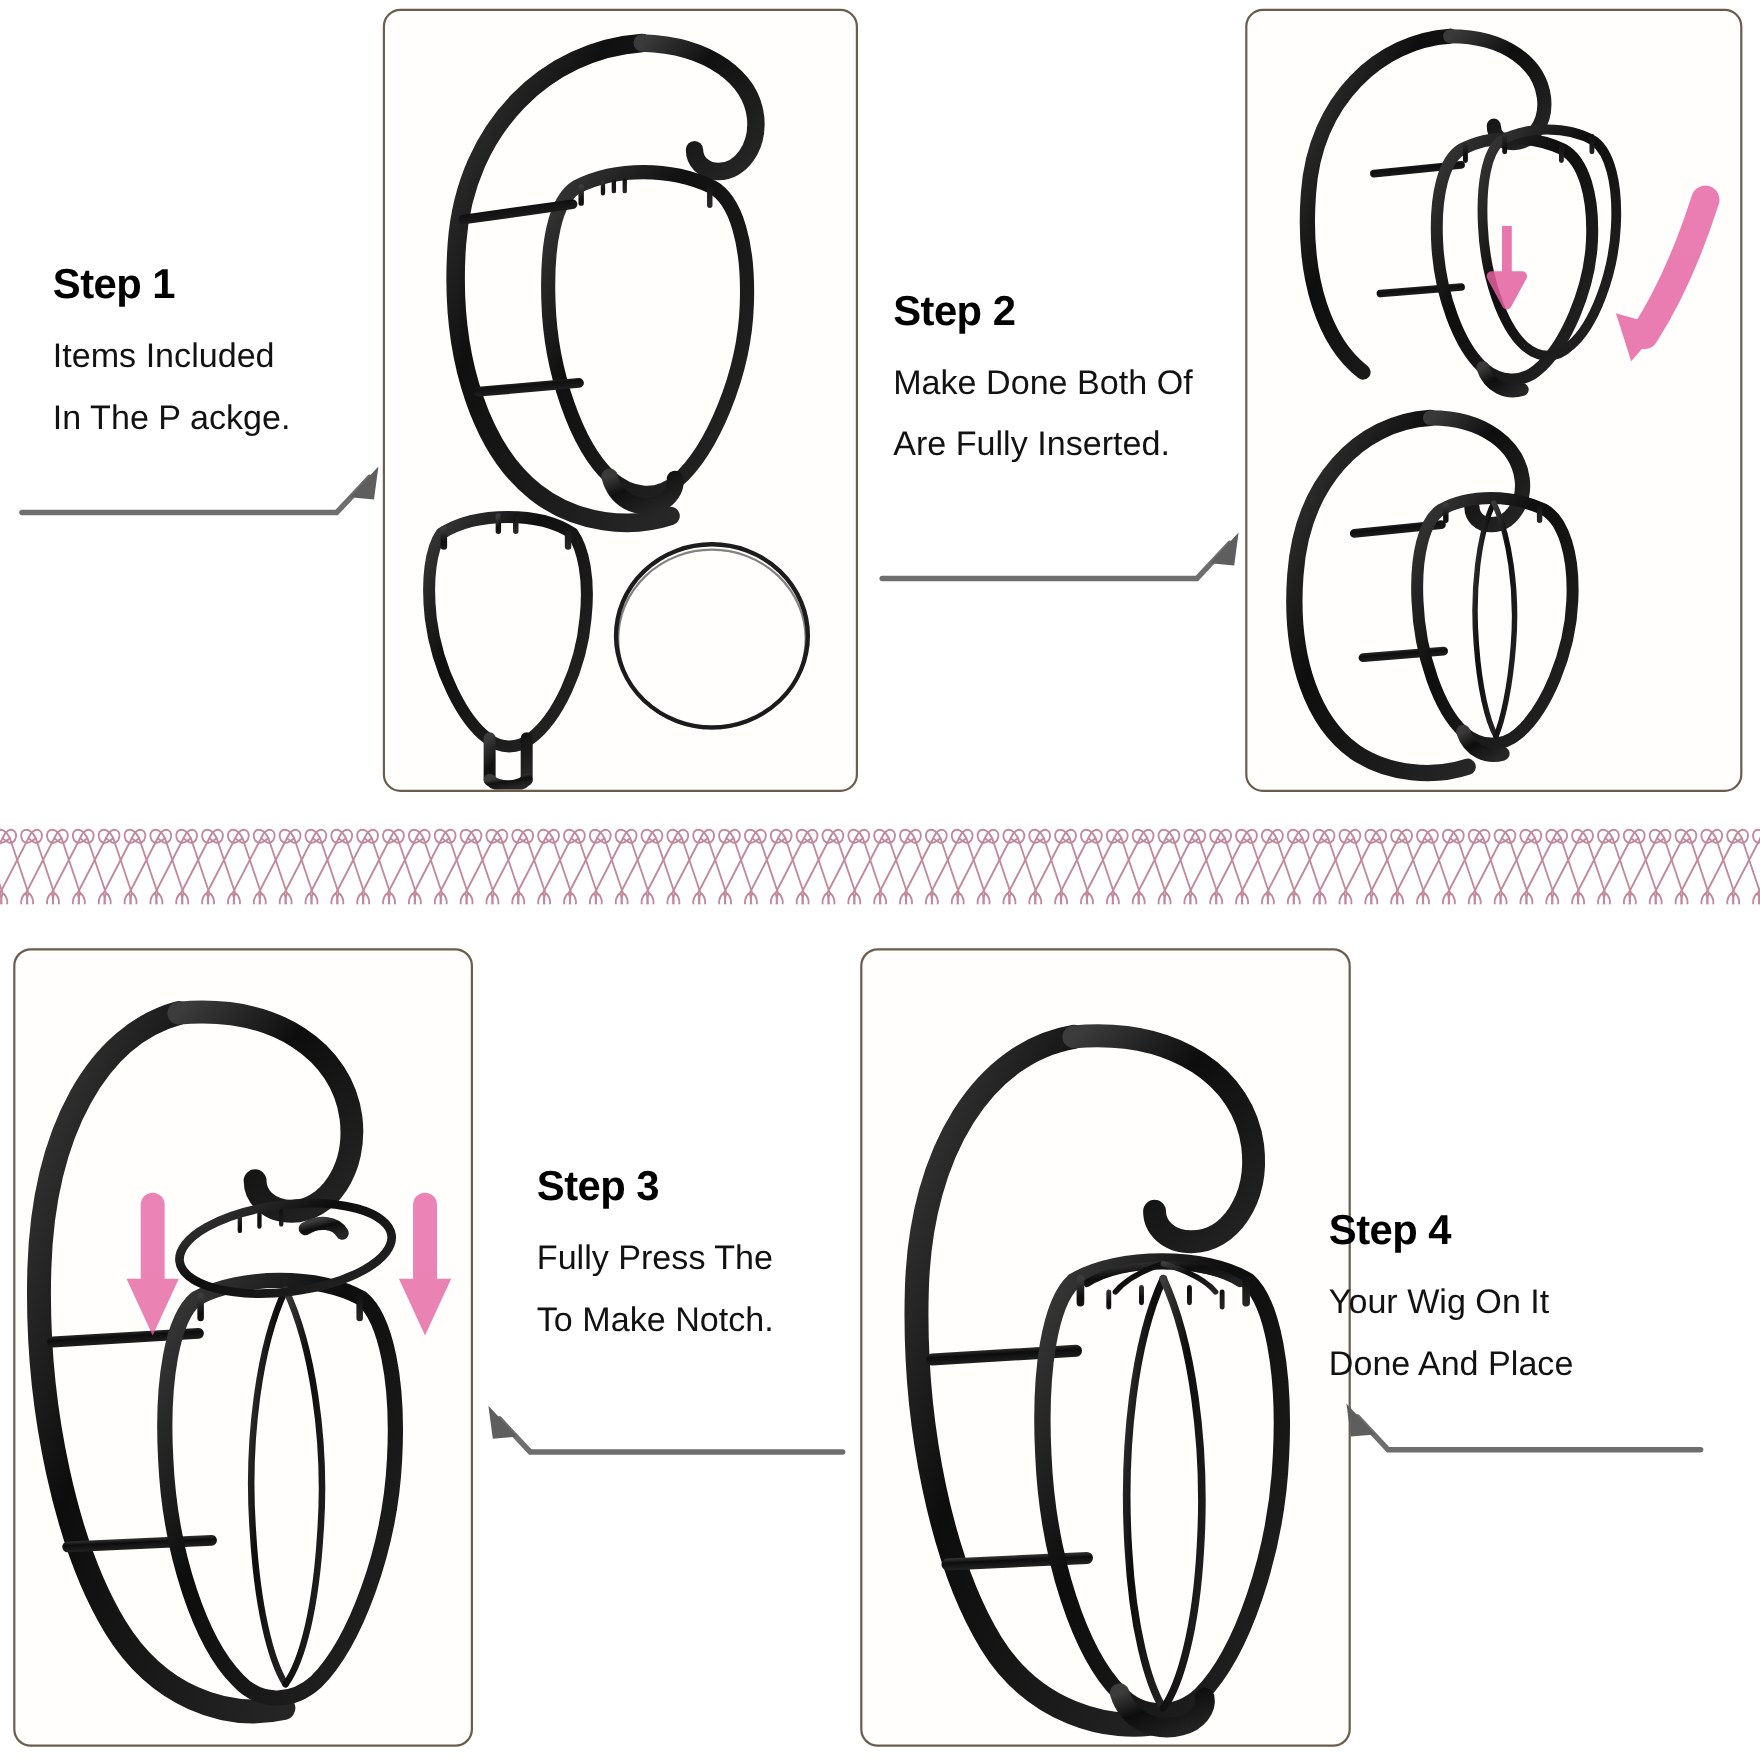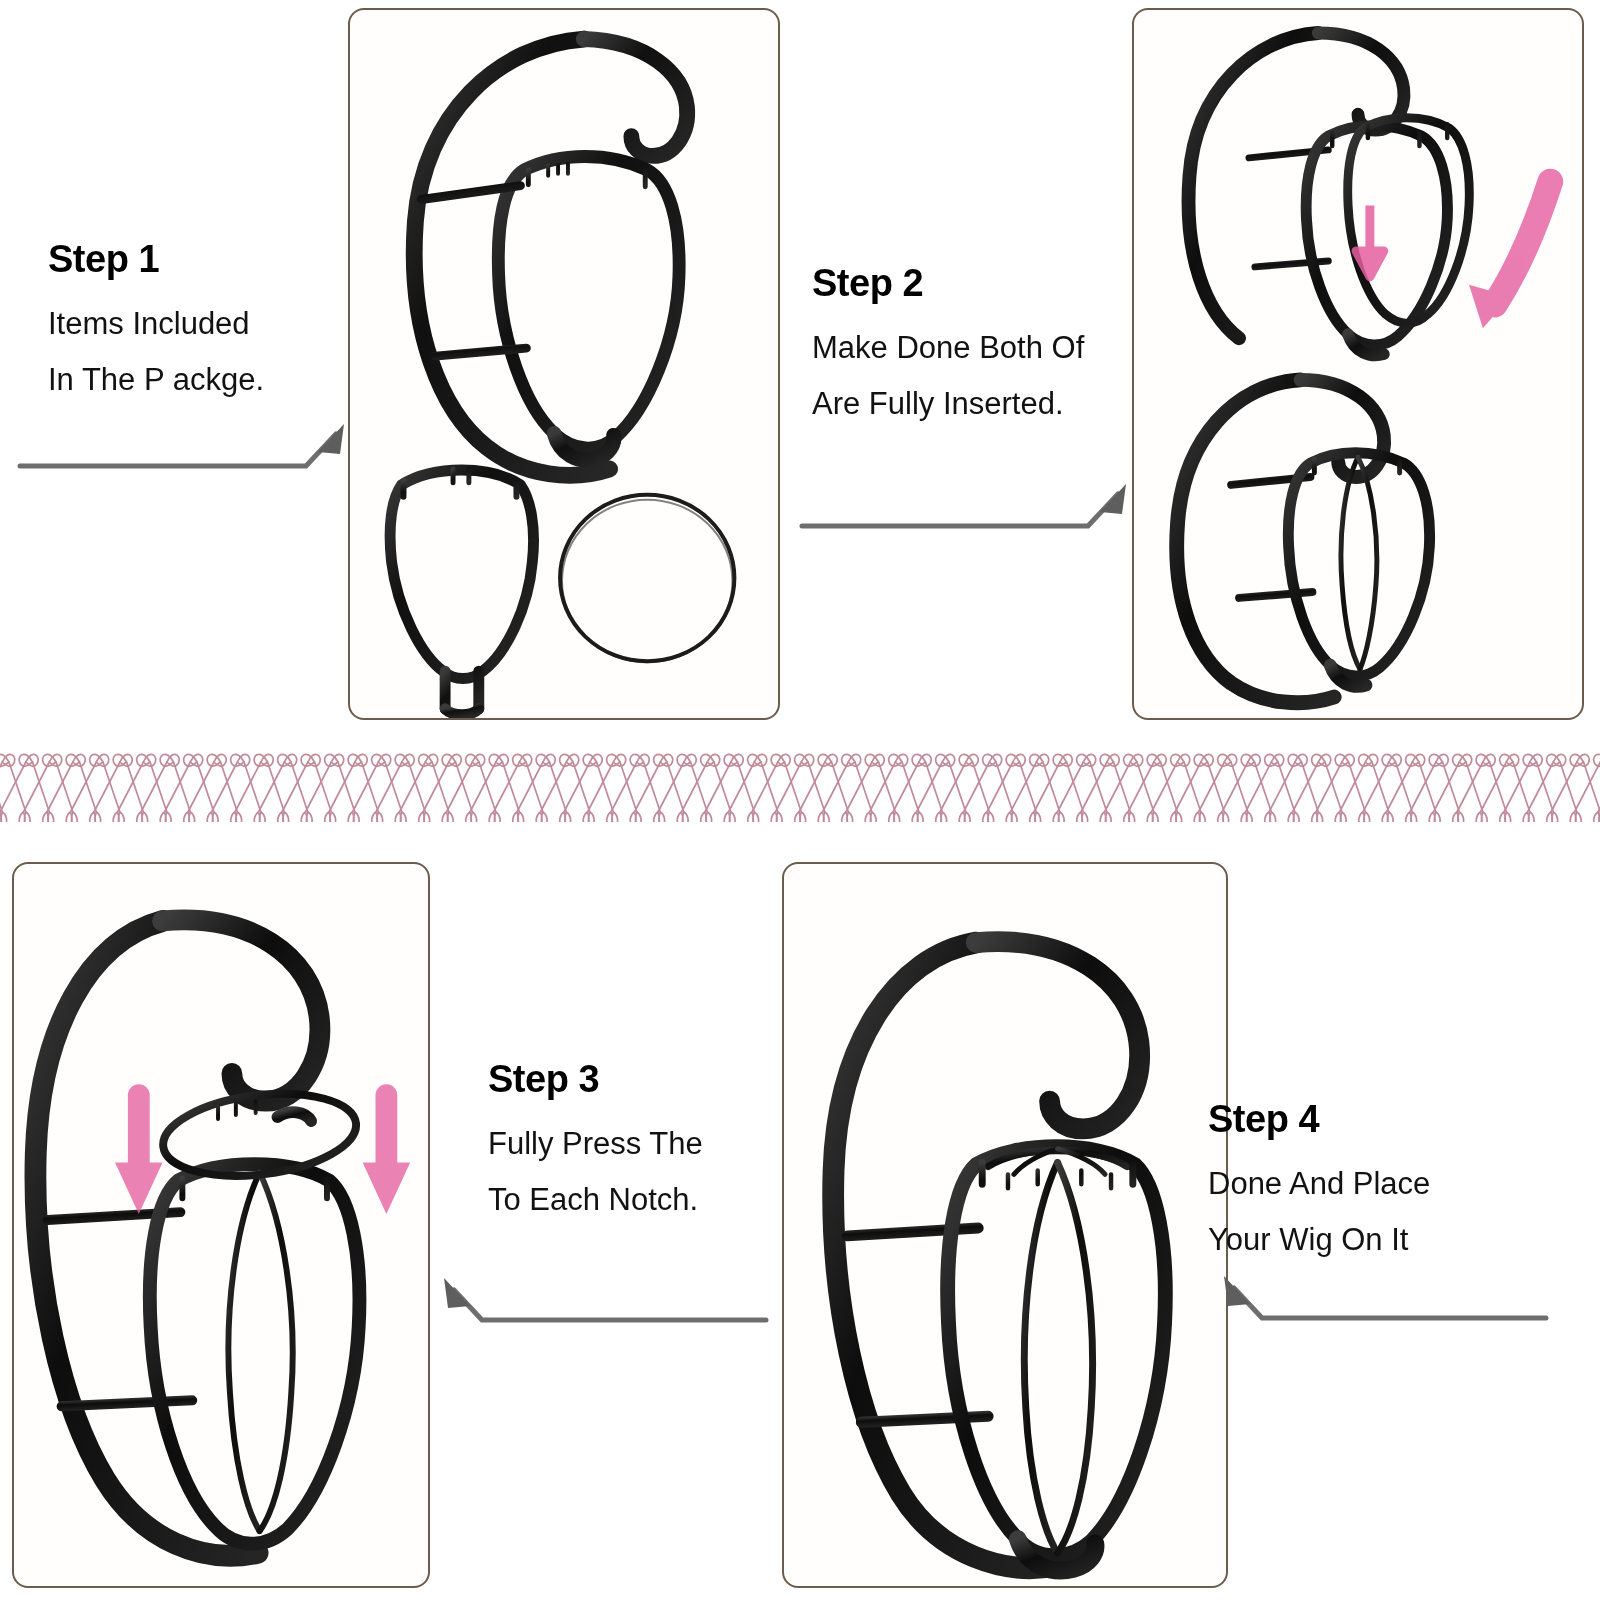--- a/index.html
+++ b/index.html
@@ -1098,32 +1098,32 @@
 <div class="connector" style="left:800px;top:478px;">
   <svg width="330" height="60" viewBox="0 0 330 60" xmlns="http://www.w3.org/2000/svg">
     <path d="M2,48 L288,48 L318,16" stroke="#6e6e6e" stroke-width="5" fill="none" stroke-linecap="round"></path>
     <path d="M326,6 L300,34 L322,36 Z" fill="#5e5e5e"></path>
   </svg>
 </div>
 
 <div class="stepblock" style="left:488px;top:1060px;width:300px;">
   <div class="step-title">Step 3</div>
   <div class="step-line">Fully Press The</div>
-  <div class="step-line">To Each Notch.</div>
+  <div class="step-line">To Make Notch.</div>
 </div>
 <div class="connector" style="left:438px;top:1272px;">
   <svg width="330" height="60" viewBox="0 0 330 60" xmlns="http://www.w3.org/2000/svg">
     <path d="M328,48 L44,48 L16,18" stroke="#6e6e6e" stroke-width="5" fill="none" stroke-linecap="round"></path>
     <path d="M6,6 L32,34 L10,36 Z" fill="#5e5e5e"></path>
   </svg>
 </div>
 
 <div class="stepblock" style="left:1208px;top:1100px;width:300px;">
   <div class="step-title">Step 4</div>
+  <div class="step-line">Your Wig On It</div>
   <div class="step-line">Done And Place</div>
-  <div class="step-line">Your Wig On It</div>
 </div>
 <div class="connector" style="left:1218px;top:1270px;">
   <svg width="330" height="60" viewBox="0 0 330 60" xmlns="http://www.w3.org/2000/svg">
     <path d="M328,48 L44,48 L16,18" stroke="#6e6e6e" stroke-width="5" fill="none" stroke-linecap="round"></path>
     <path d="M6,6 L32,34 L10,36 Z" fill="#5e5e5e"></path>
   </svg>
 </div>
 
 </body></html>

